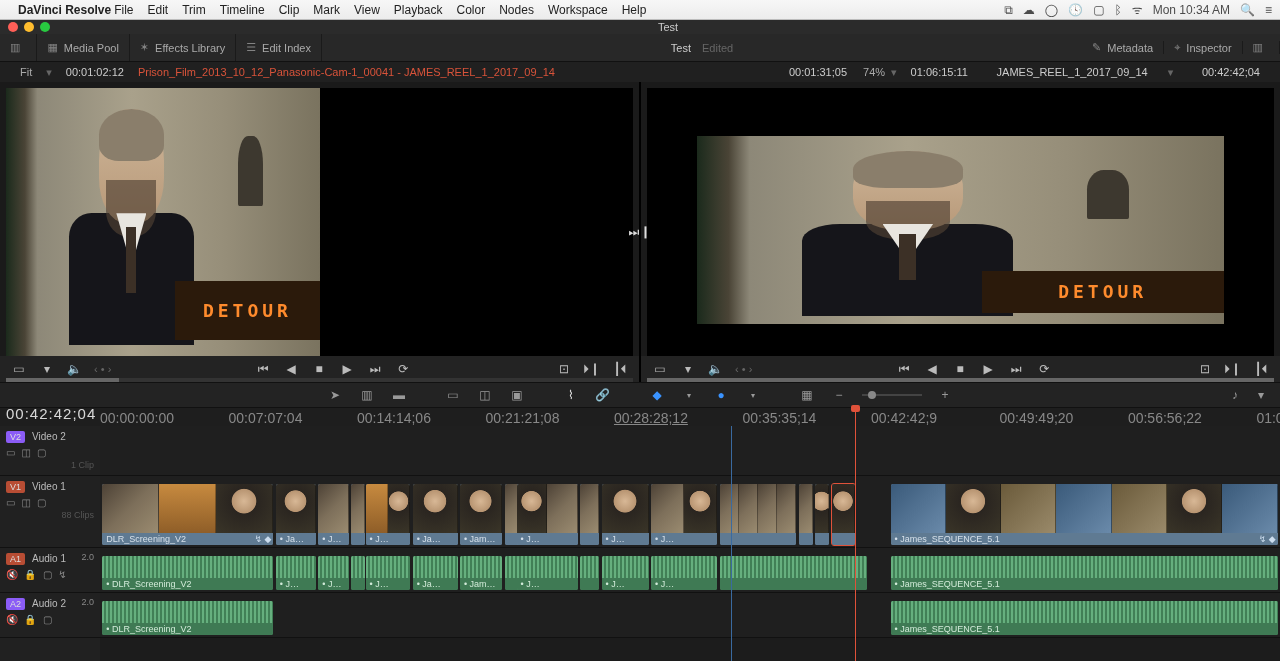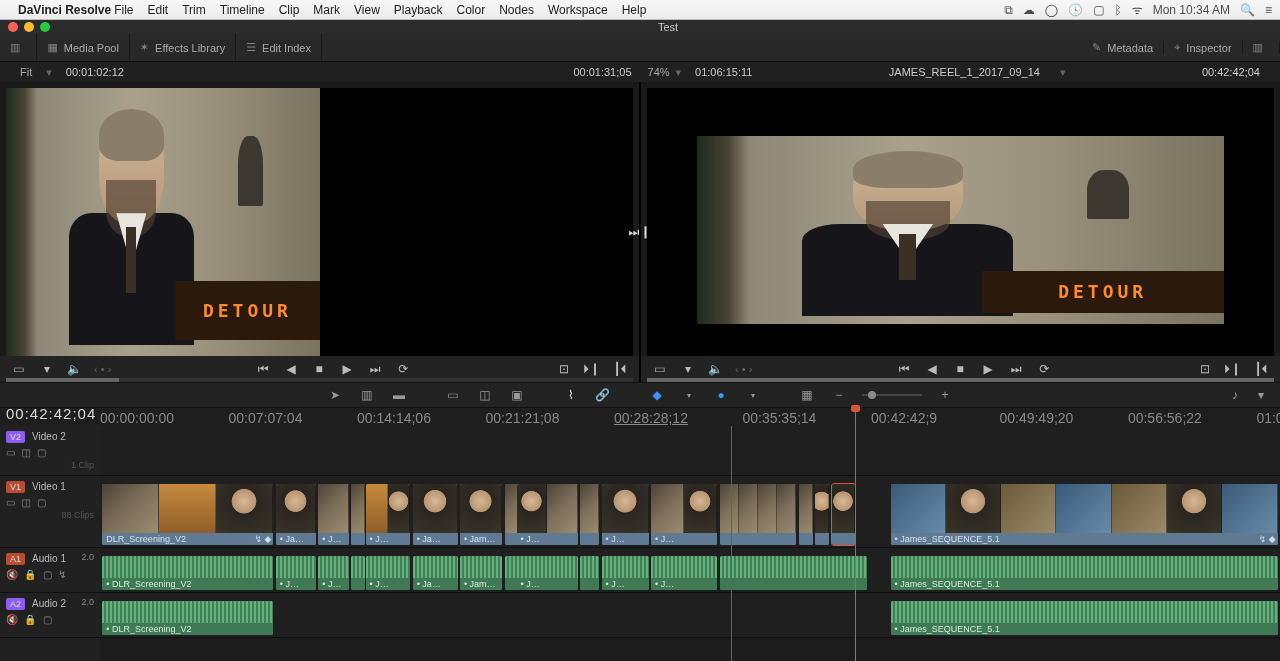--- a/index.html
+++ b/index.html
@@ -155,40 +155,45 @@
       <span>Media Pool</span>
     </div>
   <div class="tool-group">
       <span class="ico">✶</span>
       <span>Effects Library</span>
     </div>
   <div class="tool-group">
       <span class="ico">☰</span>
       <span>Edit Index</span>
     </div>
+  <div class="tool-center">
+    <span>Test</span>
+    <span class="edited">Edited</span>
+  </div>
   <div class="tool-right">
     <div class="tool-group">
         <span class="ico">✎</span>
         <span>Metadata</span>
       </div>
     <div class="tool-group">
         <span class="ico">⌖</span>
         <span>Inspector</span>
       </div>
     <div class="tool-group">
         <span class="ico">▥</span>
       </div>
   </div>
 </div>
 
 <div class="info-strip">
   <div class="left">
     <span>Fit</span>
     <span style="color:#666;">▾</span>
     <span class="tc">00:01:02:12</span>
+    <span class="clipname-red">Prison_Film_2013_10_12_Panasonic-Cam-1_00041 - JAMES_REEL_1_2017_09_14</span>
   </div>
   <div class="middle"></div>
   <span class="tc" style="margin-right:16px;">00:01:31;05</span>
   <span style="margin-right:6px;">74%</span>
   <span style="color:#666; margin-right:14px;">▾</span>
   <span class="tc" style="margin-right:auto;">01:06:15:11</span>
   <div class="right" style="flex:1; justify-content:center; display:flex;">
     <span class="name-white">JAMES_REEL_1_2017_09_14</span>
     <span style="color:#666; margin-left:6px;">▾</span>
   </div>

